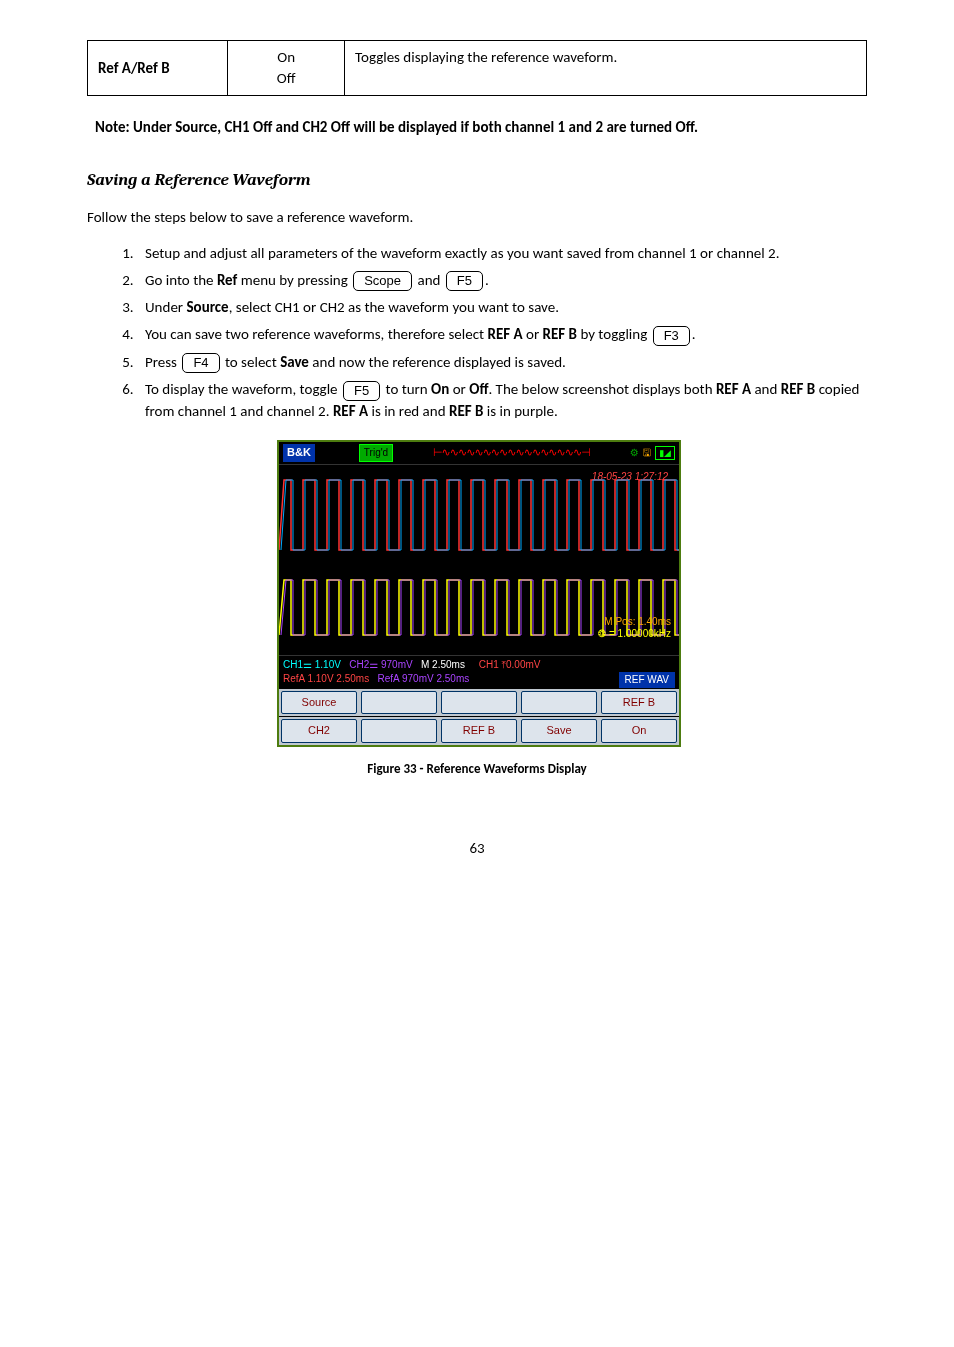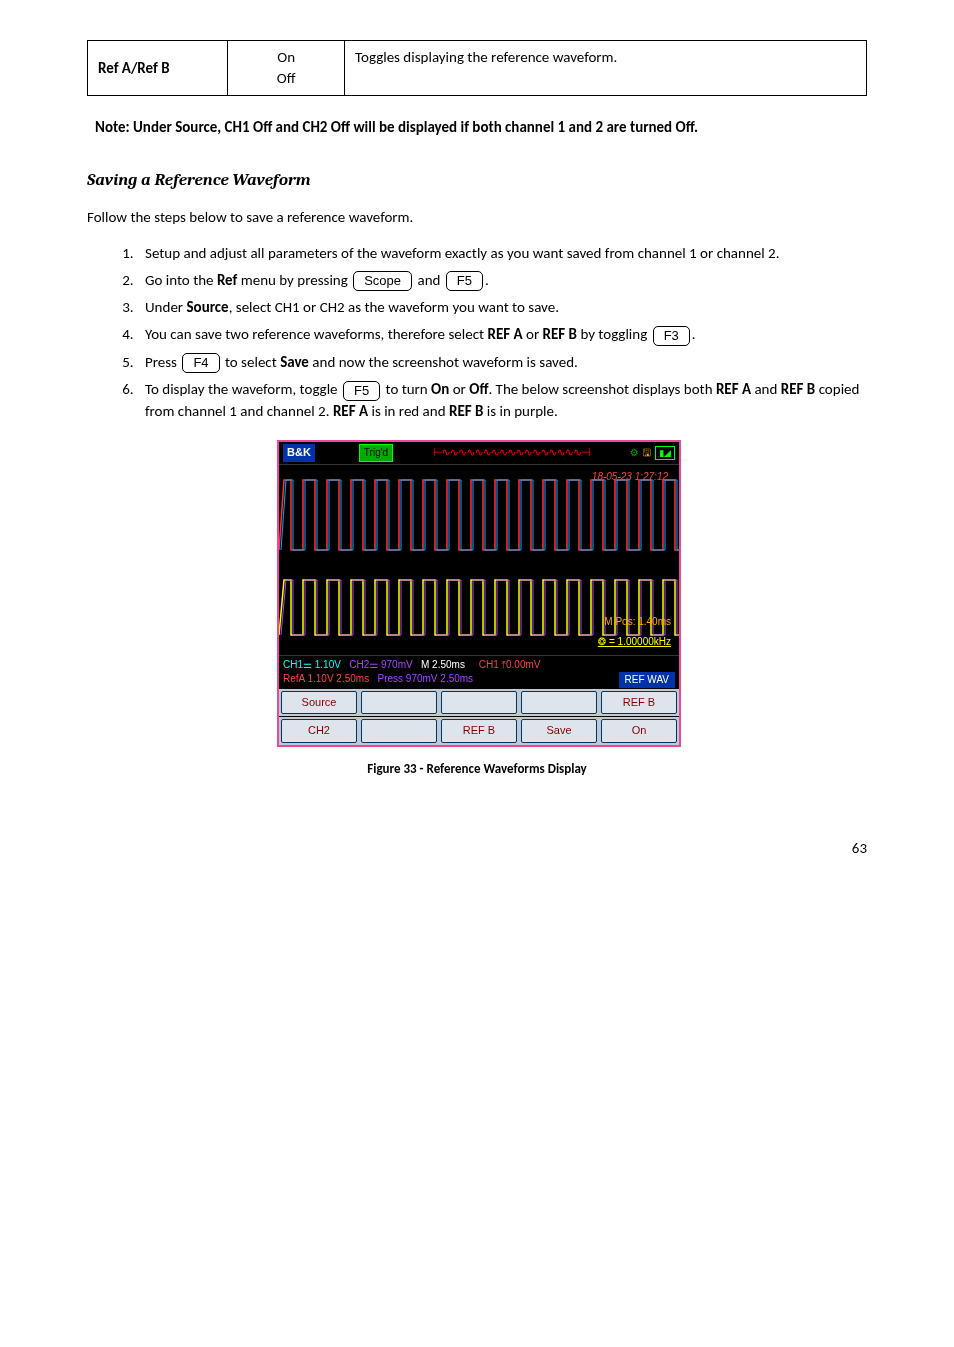--- a/index.html
+++ b/index.html
@@ -68,29 +68,29 @@
   margin: 18px auto 0;
   display: block;
   width: 400px;
 }
 .figcap {
   text-align: center;
   font-weight: bold;
   font-size: 13px;
 }
 .pagenum {
-  text-align: right;
+  text-align: center;
   margin-top: 60px;
   font-size: 15px;
 }
 
 
 .scope {
   width: 400px;
-  border: 2px solid #ec4899;
+  border: 2px solid #4d7c0f;
   background: #7dd3fc;
   font-family: Arial, sans-serif;
   font-size: 10px;
   color: #fff;
 }
 .scope-top {
   background: #000;
   display: flex;
   align-items: center;
   padding: 2px 4px;
@@ -166,26 +166,25 @@
 .mpos {
   position: absolute;
   bottom: 26px;
   right: 8px;
   color: #fa0;
   font-size: 10px;
   text-align: center;
 }
 .mpos2 {
   position: absolute;
-  bottom: 6px;
+  bottom: 14px;
   right: 8px;
   color: #ff0;
   font-size: 10px;
   text-align: center;
-  text-decoration: underline;
 }
 .scope-info {
   background: #000;
   padding: 2px 4px;
   font-size: 10px;
 }
 .info-row1 { color: #0ff; }
 .info-row1 .ch2 { color: #a4f; }
 .info-row1 .m { color: #fff; }
 .info-row1 .ch1f { color: #f44; }
@@ -249,21 +248,21 @@
   <li>
     <span>Go into the </span><b>Ref</b><span> menu by pressing </span><span class="key">Scope</span><span> and </span><span class="key">F5</span><span>.</span>
   </li>
   <li>
     <span>Under </span><b>Source</b><span>, select CH1 or CH2 as the waveform you want to save.</span>
   </li>
   <li>
     <span>You can save two reference waveforms, therefore select </span><b>REF A</b><span> or </span><b>REF B</b><span> by toggling </span><span class="key">F3</span><span>.</span>
   </li>
   <li>
-    <span>Press </span><span class="key">F4</span><span> to select </span><b>Save</b><span> and now the screenshot waveform is saved.</span>
+    <span>Press </span><span class="key">F4</span><span> to select </span><b>Save</b><span> and now the reference displayed is saved.</span>
   </li>
   <li>
     <span>To display the waveform, toggle </span><span class="key">F5</span><span> to turn </span><b>On</b><span> or </span><b>Off</b><span>.  The below screenshot displays both </span><b>REF A</b><span> and </span><b>REF B</b><span> copied from channel 1 and channel 2.  </span><b>REF A</b><span> is in red and </span><b>REF B</b><span> is in purple.</span>
   </li>
 </ol>
 
 <div class="screenshot">
   <div class="scope">
     <div class="scope-top">
       <span class="bk-logo">B&amp;K</span>
@@ -293,21 +292,21 @@
     </div>
     <div class="scope-info">
       <div class="info-row1">
         <span>CH1⚌ 1.10V</span>&nbsp;&nbsp;
         <span class="ch2">CH2⚌ 970mV</span>&nbsp;&nbsp;
         <span class="m">M 2.50ms</span>&nbsp;&nbsp;&nbsp;&nbsp;
         <span class="ch1f">CH1 ⤒0.00mV</span>
       </div>
       <div class="info-row2">
         <span>RefA 1.10V 2.50ms</span>&nbsp;&nbsp;
-        <span class="refb">Press 970mV 2.50ms</span>
+        <span class="refb">RefA 970mV 2.50ms</span>
         <span class="refwav">REF WAV</span>
       </div>
     </div>
     <div class="scope-buttons">
       <div class="btn">Source</div>
       <div class="btn empty"></div>
       <div class="btn empty"></div>
       <div class="btn empty"></div>
       <div class="btn">REF B</div>
     </div>

